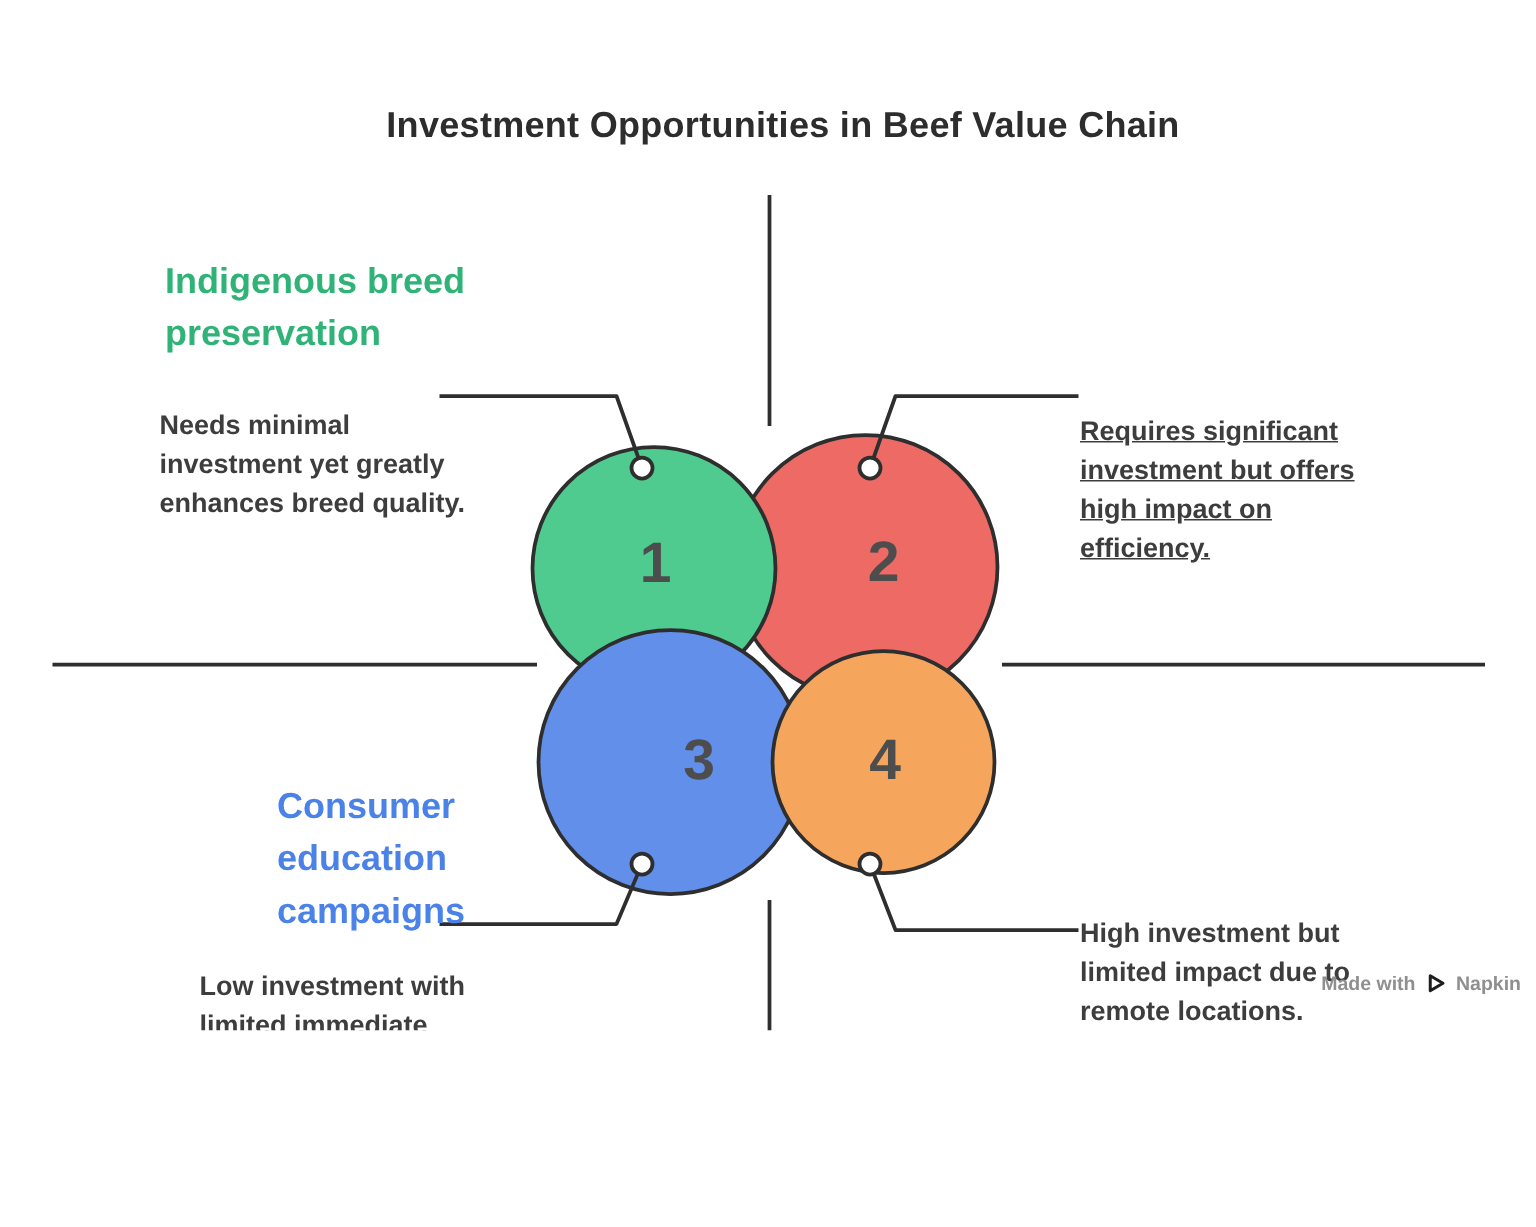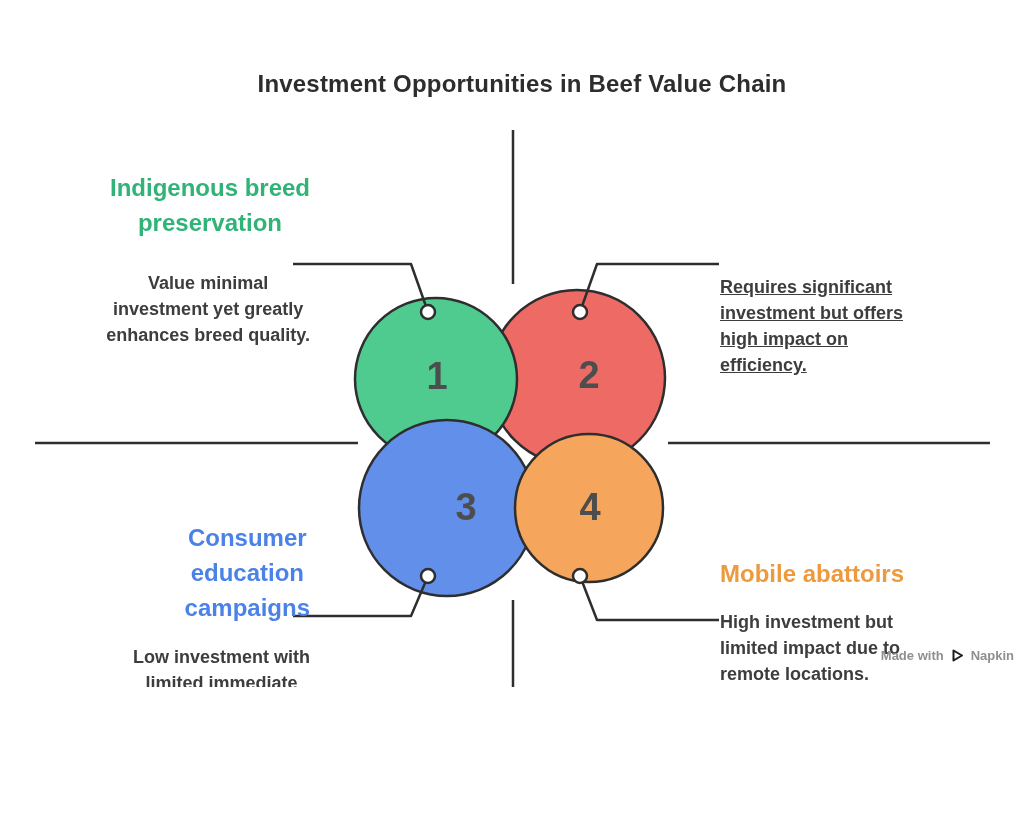--- a/index.html
+++ b/index.html
@@ -31,21 +31,21 @@
     line-height: 35px;
     white-space: pre-line;
   }
   .q-body {
     position: absolute;
     font-weight: 700;
     font-size: 18px;
     line-height: 26px;
     white-space: pre-line;
   }
-  .align-right { text-align: center; }
+  .align-right { text-align: left; }
   .align-left  { text-align: left; }
 
   
   .q1-title { right: 734px; top: 170px; }
   .q1-body  { right: 734px; top: 270px; }
   .q2-title { left: 720px;  top: 153px; }
   .q2-body  { left: 720px;  top: 274px; text-decoration: underline; }
   .q3-title { right: 734px; top: 520px; }
   .q3-body  { right: 734px; top: 644px; }
   .q4-title { left: 720px;  top: 556px; }
@@ -101,37 +101,36 @@
     <circle cx="580" cy="576" r="7" stroke-width="2.5" fill="#ffffff" stroke="#2e2e2e"></circle>
 
     <text x="437" y="376" text-anchor="middle" dominant-baseline="central" class="circle-number" fill="#4d4d4d">1</text>
     <text x="589" y="375" text-anchor="middle" dominant-baseline="central" class="circle-number" fill="#4d4d4d">2</text>
     <text x="466" y="507" text-anchor="middle" dominant-baseline="central" class="circle-number" fill="#4d4d4d">3</text>
     <text x="590" y="507" text-anchor="middle" dominant-baseline="central" class="circle-number" fill="#4d4d4d">4</text>
   </svg>
 
   <div class="q-title align-right q1-title" style="color: rgb(48, 179, 119);">Indigenous breed
 preservation</div>
-  <div class="q-body align-right q1-body" style="color: rgb(61, 61, 61);">Value minimal
+  <div class="q-body align-right q1-body" style="color: rgb(61, 61, 61);">Needs minimal
 investment yet greatly
 enhances breed quality.</div>
 
   <div class="q-body align-left q2-body" style="color: rgb(61, 61, 61);">Requires significant
 investment but offers
 high impact on
 efficiency.</div>
 
   <div class="q-title align-right q3-title" style="color: rgb(75, 130, 232); margin-left: 20px;">Consumer
 education
 campaigns</div>
   <div class="q-body align-right q3-body" style="color: rgb(61, 61, 61);">Low investment with
 limited immediate
 impact on sales.</div>
 
-  <div class="q-title align-left q4-title" style="color: rgb(236, 154, 61);">Mobile abattoirs</div>
   <div class="q-body align-left q4-body" style="color: rgb(61, 61, 61);">High investment but
 limited impact due to
 remote locations.</div>
 
   <div class="footer">
     <span>Made with</span>
     <span class="logo-icon">
       <svg width="15" height="15" viewBox="0 0 15 15">
         <path d="M3.5 2.5 L12 7.5 L3.5 12.5 Z" fill="none" stroke="#1e1e1e" stroke-width="2" stroke-linejoin="round"></path>
       </svg>

